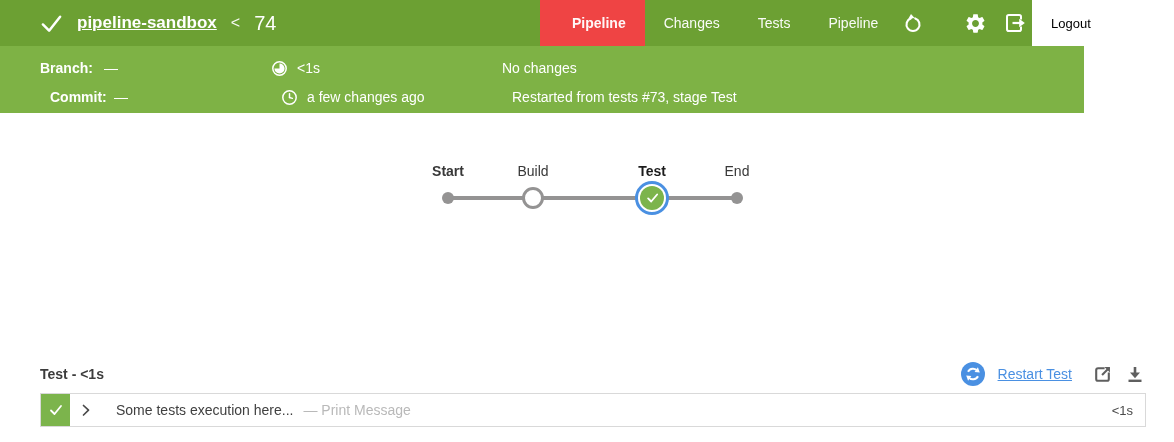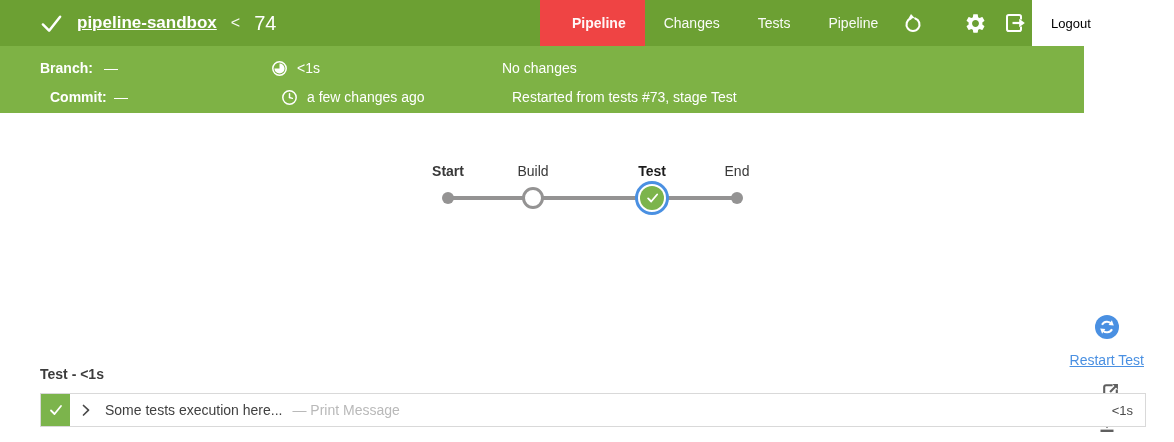--- a/index.html
+++ b/index.html
@@ -83,38 +83,38 @@
     width:24px; height:24px; border-radius:50%; background:#7CB44C;
     display:flex; align-items:center; justify-content:center;
   }
 
   
   .result-bar {
     position:absolute; left:40px; right:30px; top:360px; height:28px;
     display:flex; align-items:center;
   }
   .result-title { font-size:14px; font-weight:bold; color:#3c3c3c; }
-  .result-actions { margin-left:auto; display:flex; align-items:center; gap:13px;flex-direction:column; }
+  .result-actions { margin-left:auto; display:flex; align-items:center; gap:13px; }
   .restart-link {
     font-size:14px; color:#4A90E2; text-decoration:underline; cursor:pointer;
   }
   .action-icon { display:flex; align-items:center; cursor:pointer; }
 
   
   .log-row {
     position:absolute; left:40px; right:28px; top:393px; height:34px;
     border:1px solid #d9d9d9; background:#fff;
     display:flex; align-items:center; cursor:pointer;
   }
   .log-status {
     width:29px; align-self:stretch; background:#7CB44C;
     display:flex; align-items:center; justify-content:center; flex:0 0 29px;
   }
   .log-chevron { margin-left:12px; display:flex; align-items:center; }
-  .log-message { margin-left:15px; font-size:14px; color:#404040; white-space:nowrap; }
+  .log-message { margin-left:26px; font-size:14px; color:#404040; white-space:nowrap; }
   .log-step-type { margin-left:10px; font-size:14px; color:#b9b9b9; white-space:nowrap; }
   .log-duration { margin-left:auto; margin-right:12px; font-size:13px; color:#4a4a4a; }
 </style>
 </head>
 <body>
 
 <div class="topbar">
   <div class="brand">
     <span style="display:flex;">
       <svg width="23" height="23" viewBox="0 0 24 24">

